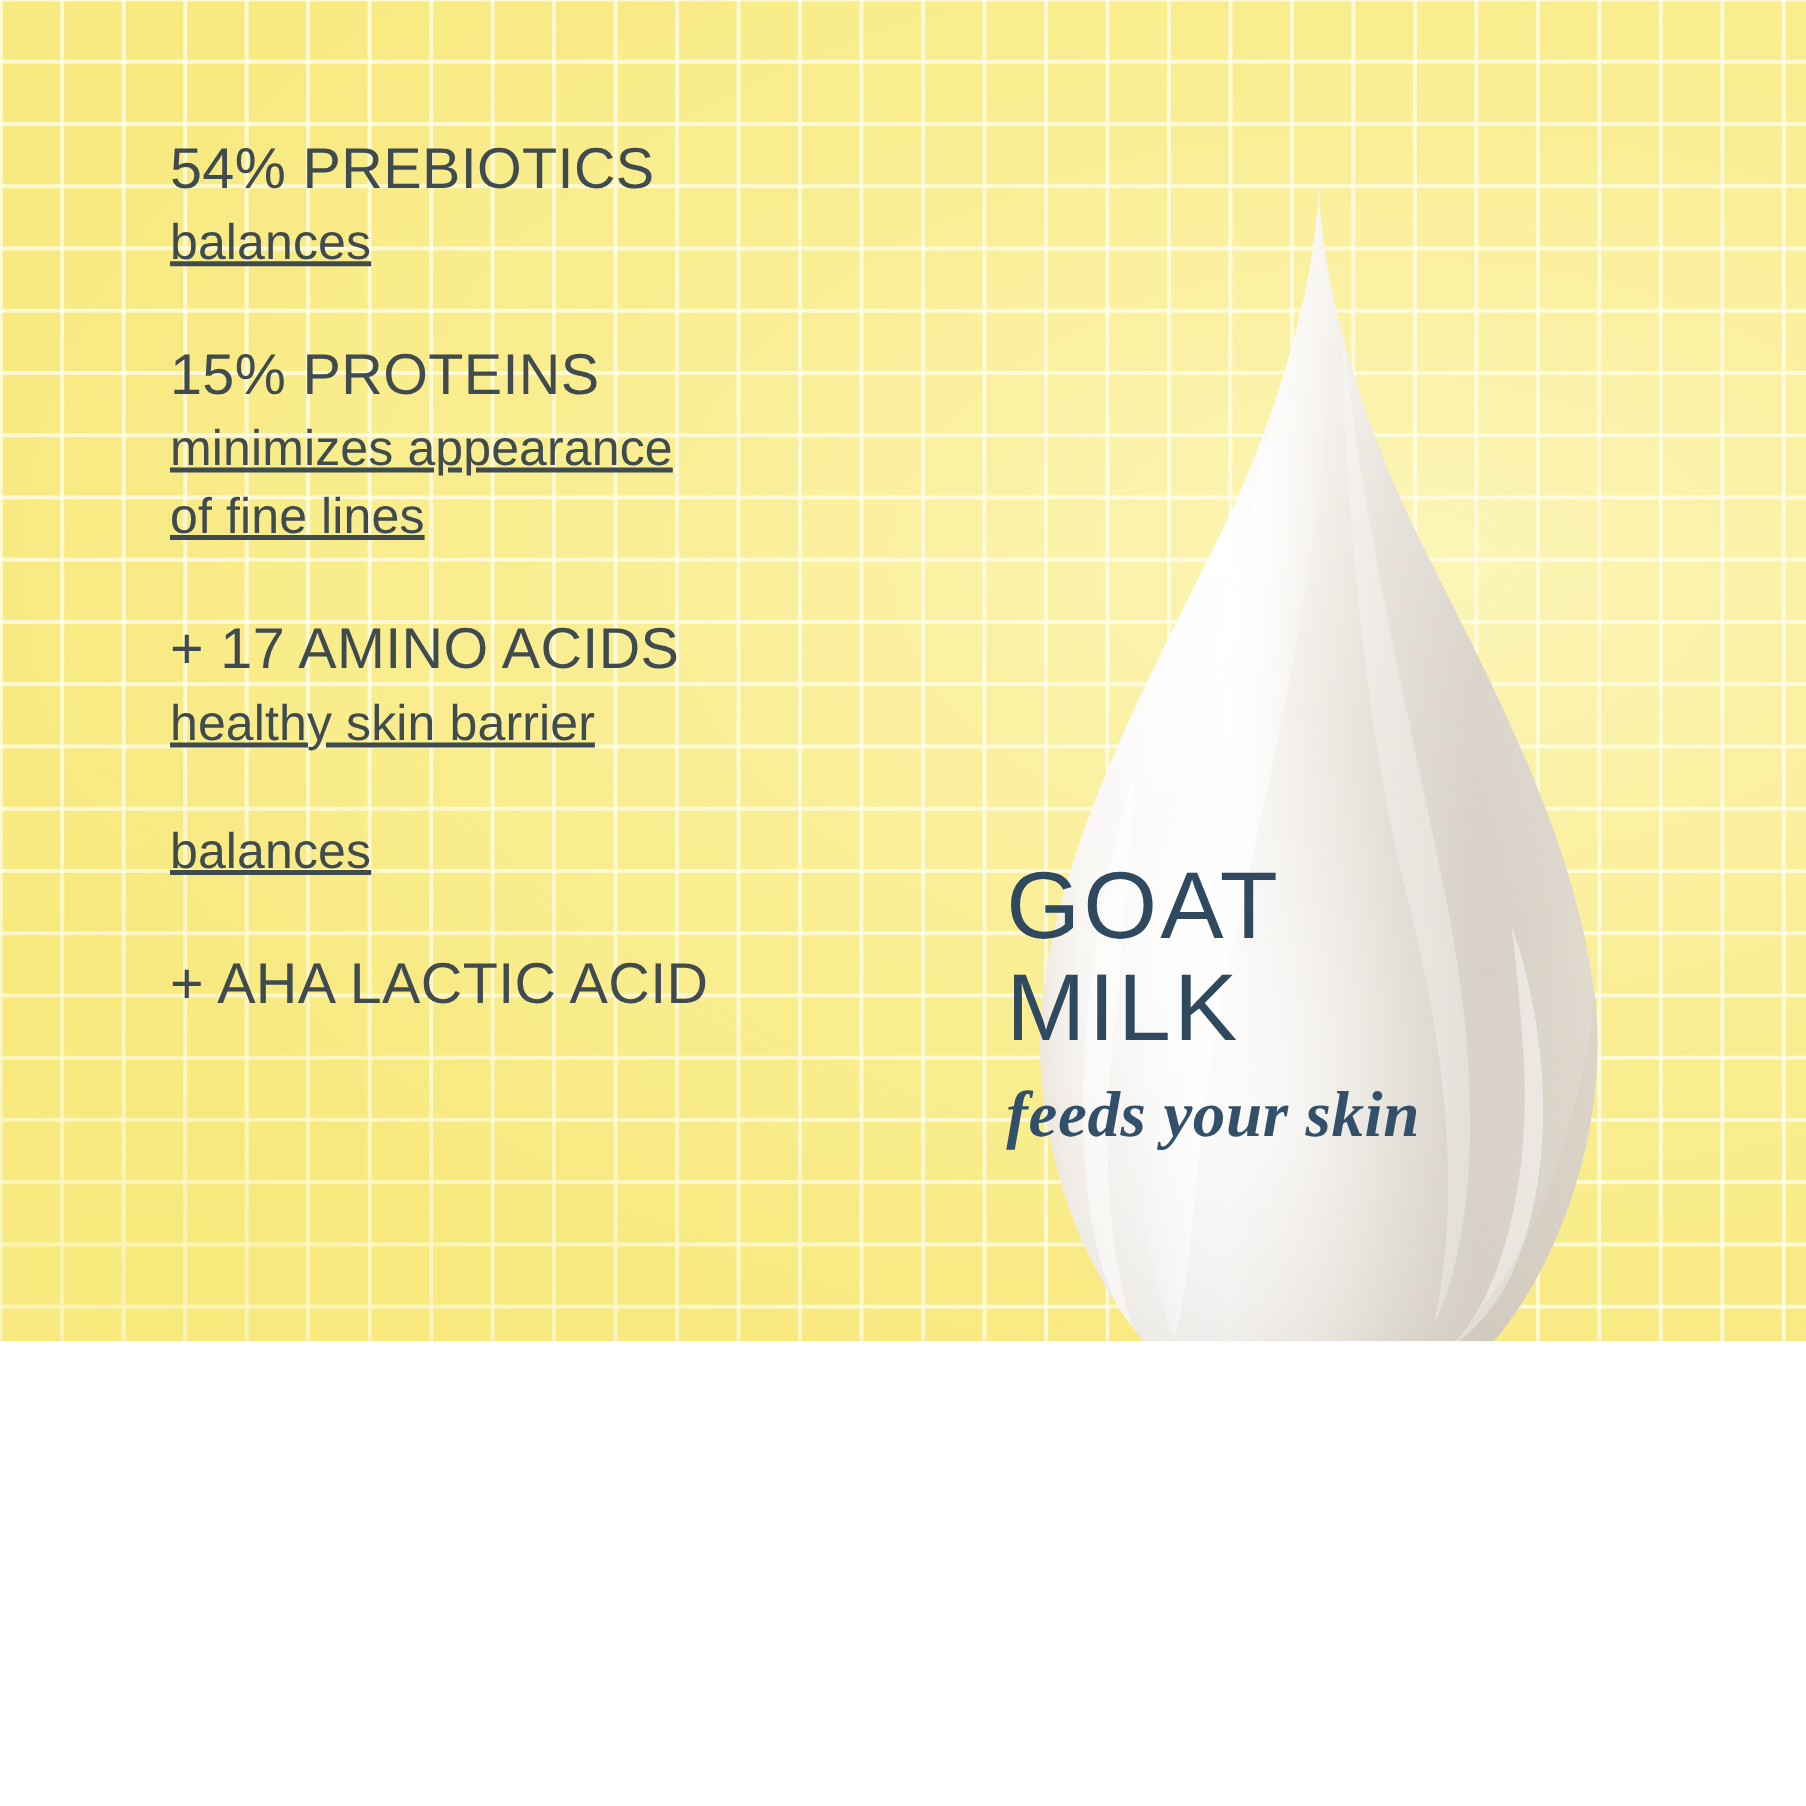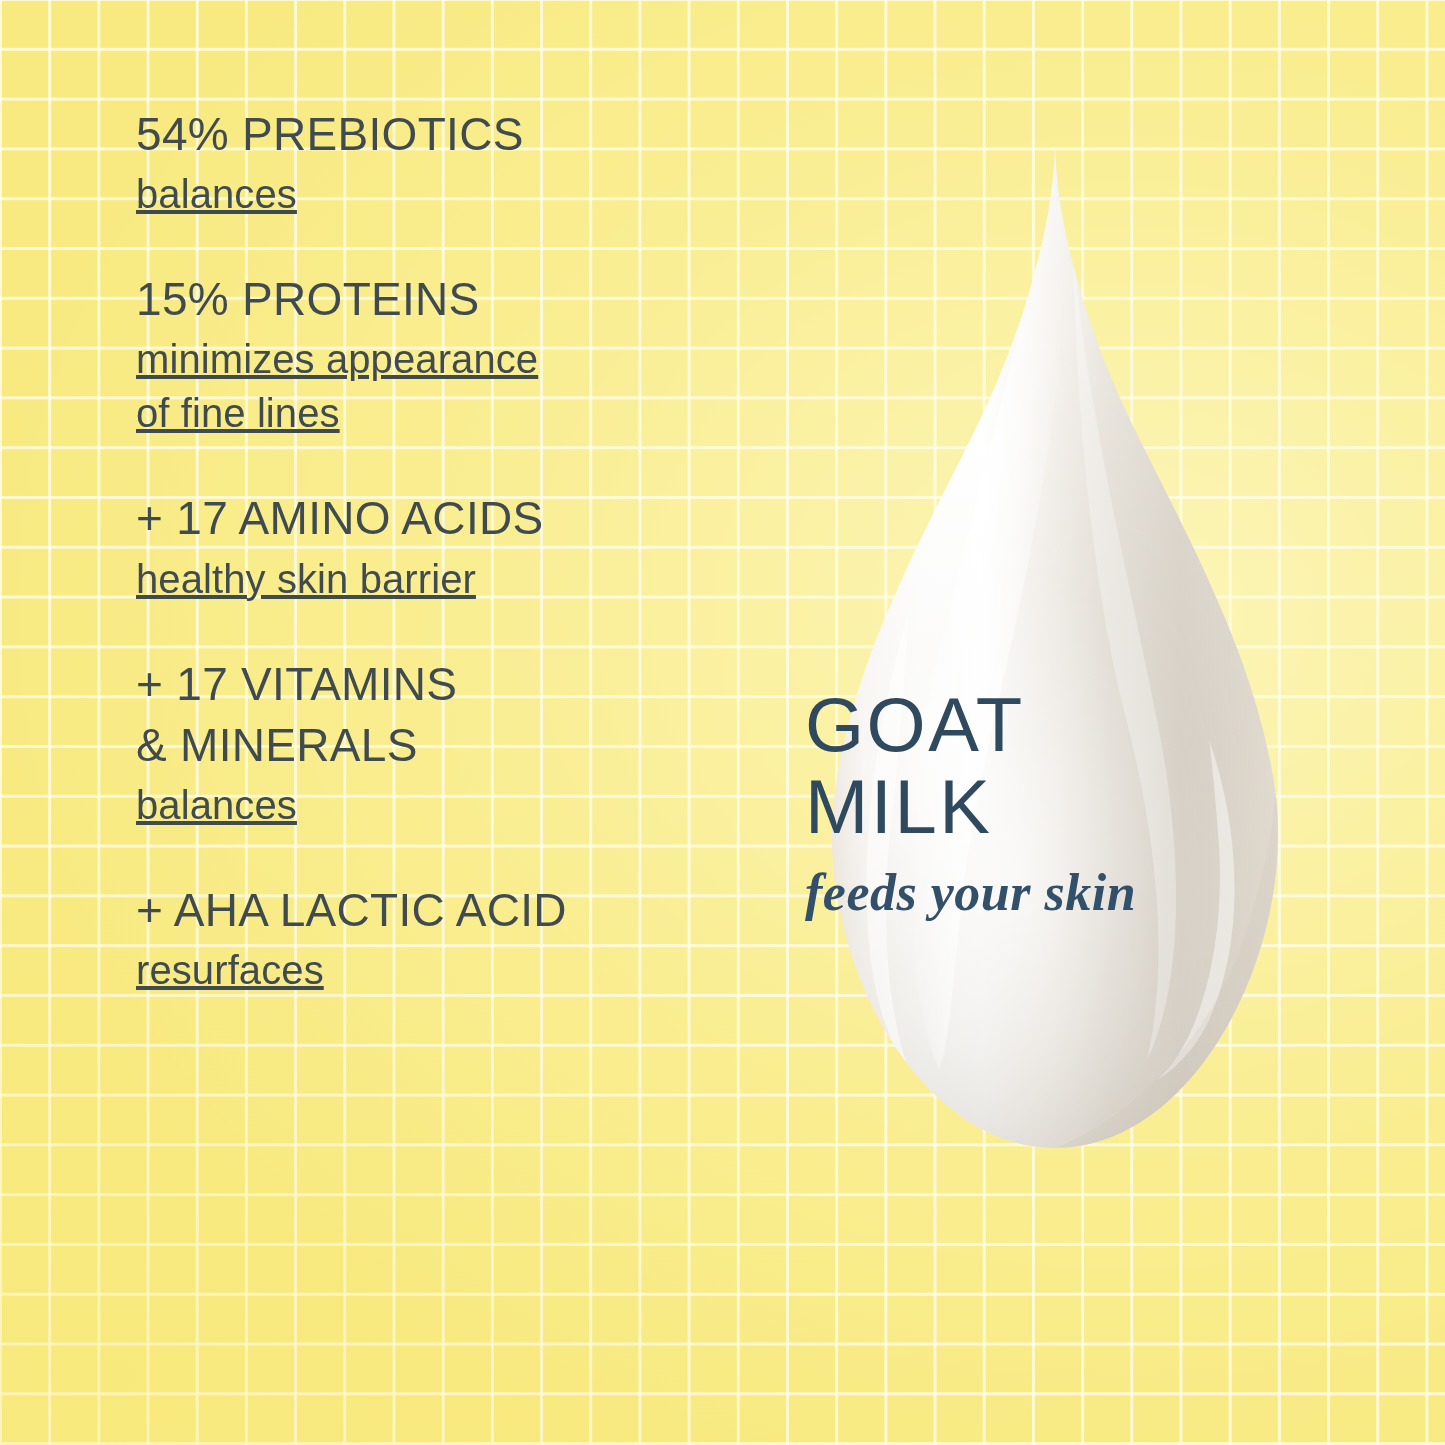--- a/index.html
+++ b/index.html
@@ -4,21 +4,21 @@
 <title>Goat Milk Infographic</title>
 <style>
   html, body {
     margin: 0;
     padding: 0;
     background: #ffffff;
   }
   #poster {
     position: relative;
     width: 1445px;
-    height: 1445px;
+    height: 1073px;
     overflow: hidden;
     background-color: #f8ea80;
     font-family: "Liberation Sans", sans-serif;
     -webkit-font-smoothing: antialiased;
   }
 
   
   .bg-base {
     position: absolute;
     inset: 0;
@@ -138,28 +138,25 @@
 of fine lines</p>
     </div>
 
 
     <div class="benefit">
       <p class="benefit-title">+ 17 AMINO ACIDS</p>
       <p class="benefit-sub">healthy skin barrier</p>
     </div>
 
     <div class="benefit">
-      <p class="benefit-title">+ 17 VITAMINS
-&amp; MINERALS</p>
       <p class="benefit-sub">balances</p>
     </div>
 
     <div class="benefit">
       <p class="benefit-title">+ AHA LACTIC ACID</p>
-      <p class="benefit-sub">resurfaces</p>
     </div>
 
   </div>
 
   <div class="droplet-wrap">
 
     <svg class="droplet-svg" viewBox="0 0 500 1020" preserveAspectRatio="none">
       <defs>
         <linearGradient id="bodyGrad" x1="0" y1="0" x2="1" y2="0">
           <stop offset="0%" stop-color="#efe9e0"></stop>

